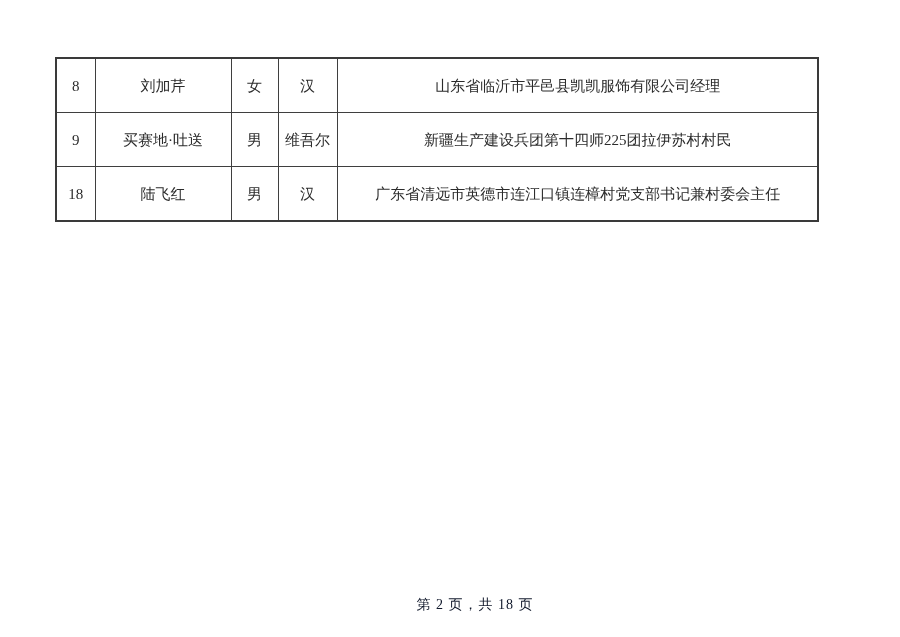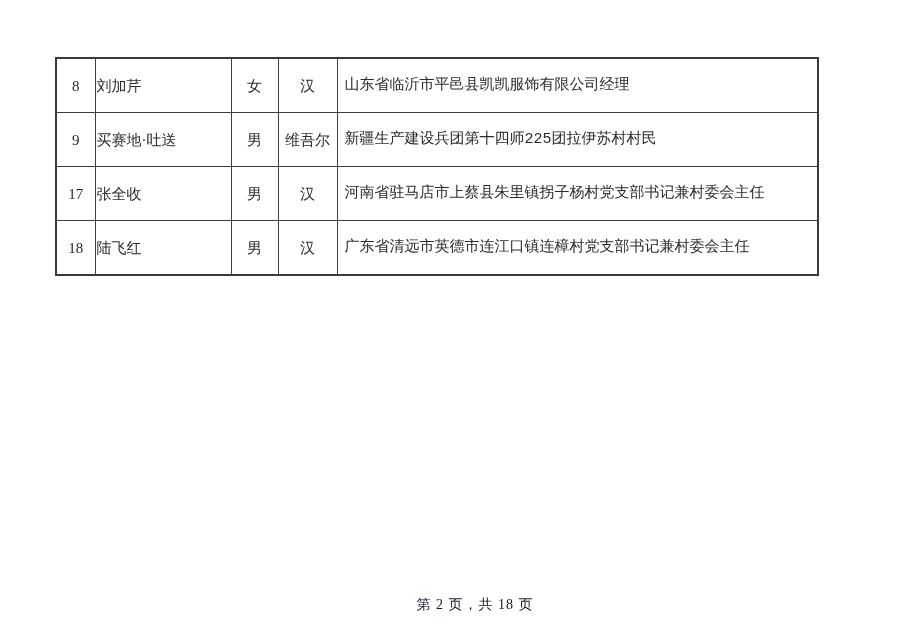--- a/index.html
+++ b/index.html
@@ -28,24 +28,24 @@
   table.doc-table td {
     border: 1px solid #3f3f3f;
     font-size: 15px;
     line-height: 20px;
     height: 43px;
     vertical-align: middle;
     color: #2b2b2b;
     word-break: break-all;
   }
   td.c-no     { text-align: center; }
-  td.c-name   { }
+  td.c-name   { text-align: center; }
   td.c-gender { text-align: center; }
   td.c-ethnic { text-align: center; padding: 0 1px; }
-  td.c-desc   { text-align: left; padding: 5px 6px 5px 7px; font-family: Liberation Mono, monospace; }
+  td.c-desc   { text-align: center; padding: 5px 6px 5px 7px; }
   .page-footer {
     position: absolute;
     left: 0;
     top: 596px;
     width: 100%;
     text-align: center;
     font-size: 14px;
     letter-spacing: 1px;
     color: #0f172a;
     padding-left: 25px;
@@ -81,27 +81,20 @@
     <td class="c-desc">新疆生产建设兵团第十四师225团拉伊苏村村民</td>
   </tr>
 
 
 
 
 
 
 
 
-  <tr>
-    <td class="c-no">17</td>
-    <td class="c-name">张全收</td>
-    <td class="c-gender">男</td>
-    <td class="c-ethnic">汉</td>
-    <td class="c-desc">河南省驻马店市上蔡县朱里镇拐子杨村党支部书记兼村委会主任</td>
-  </tr>
 
   <tr>
     <td class="c-no">18</td>
     <td class="c-name">陆飞红</td>
     <td class="c-gender">男</td>
     <td class="c-ethnic">汉</td>
     <td class="c-desc">广东省清远市英德市连江口镇连樟村党支部书记兼村委会主任</td>
   </tr>
 </tbody>
   </table>

